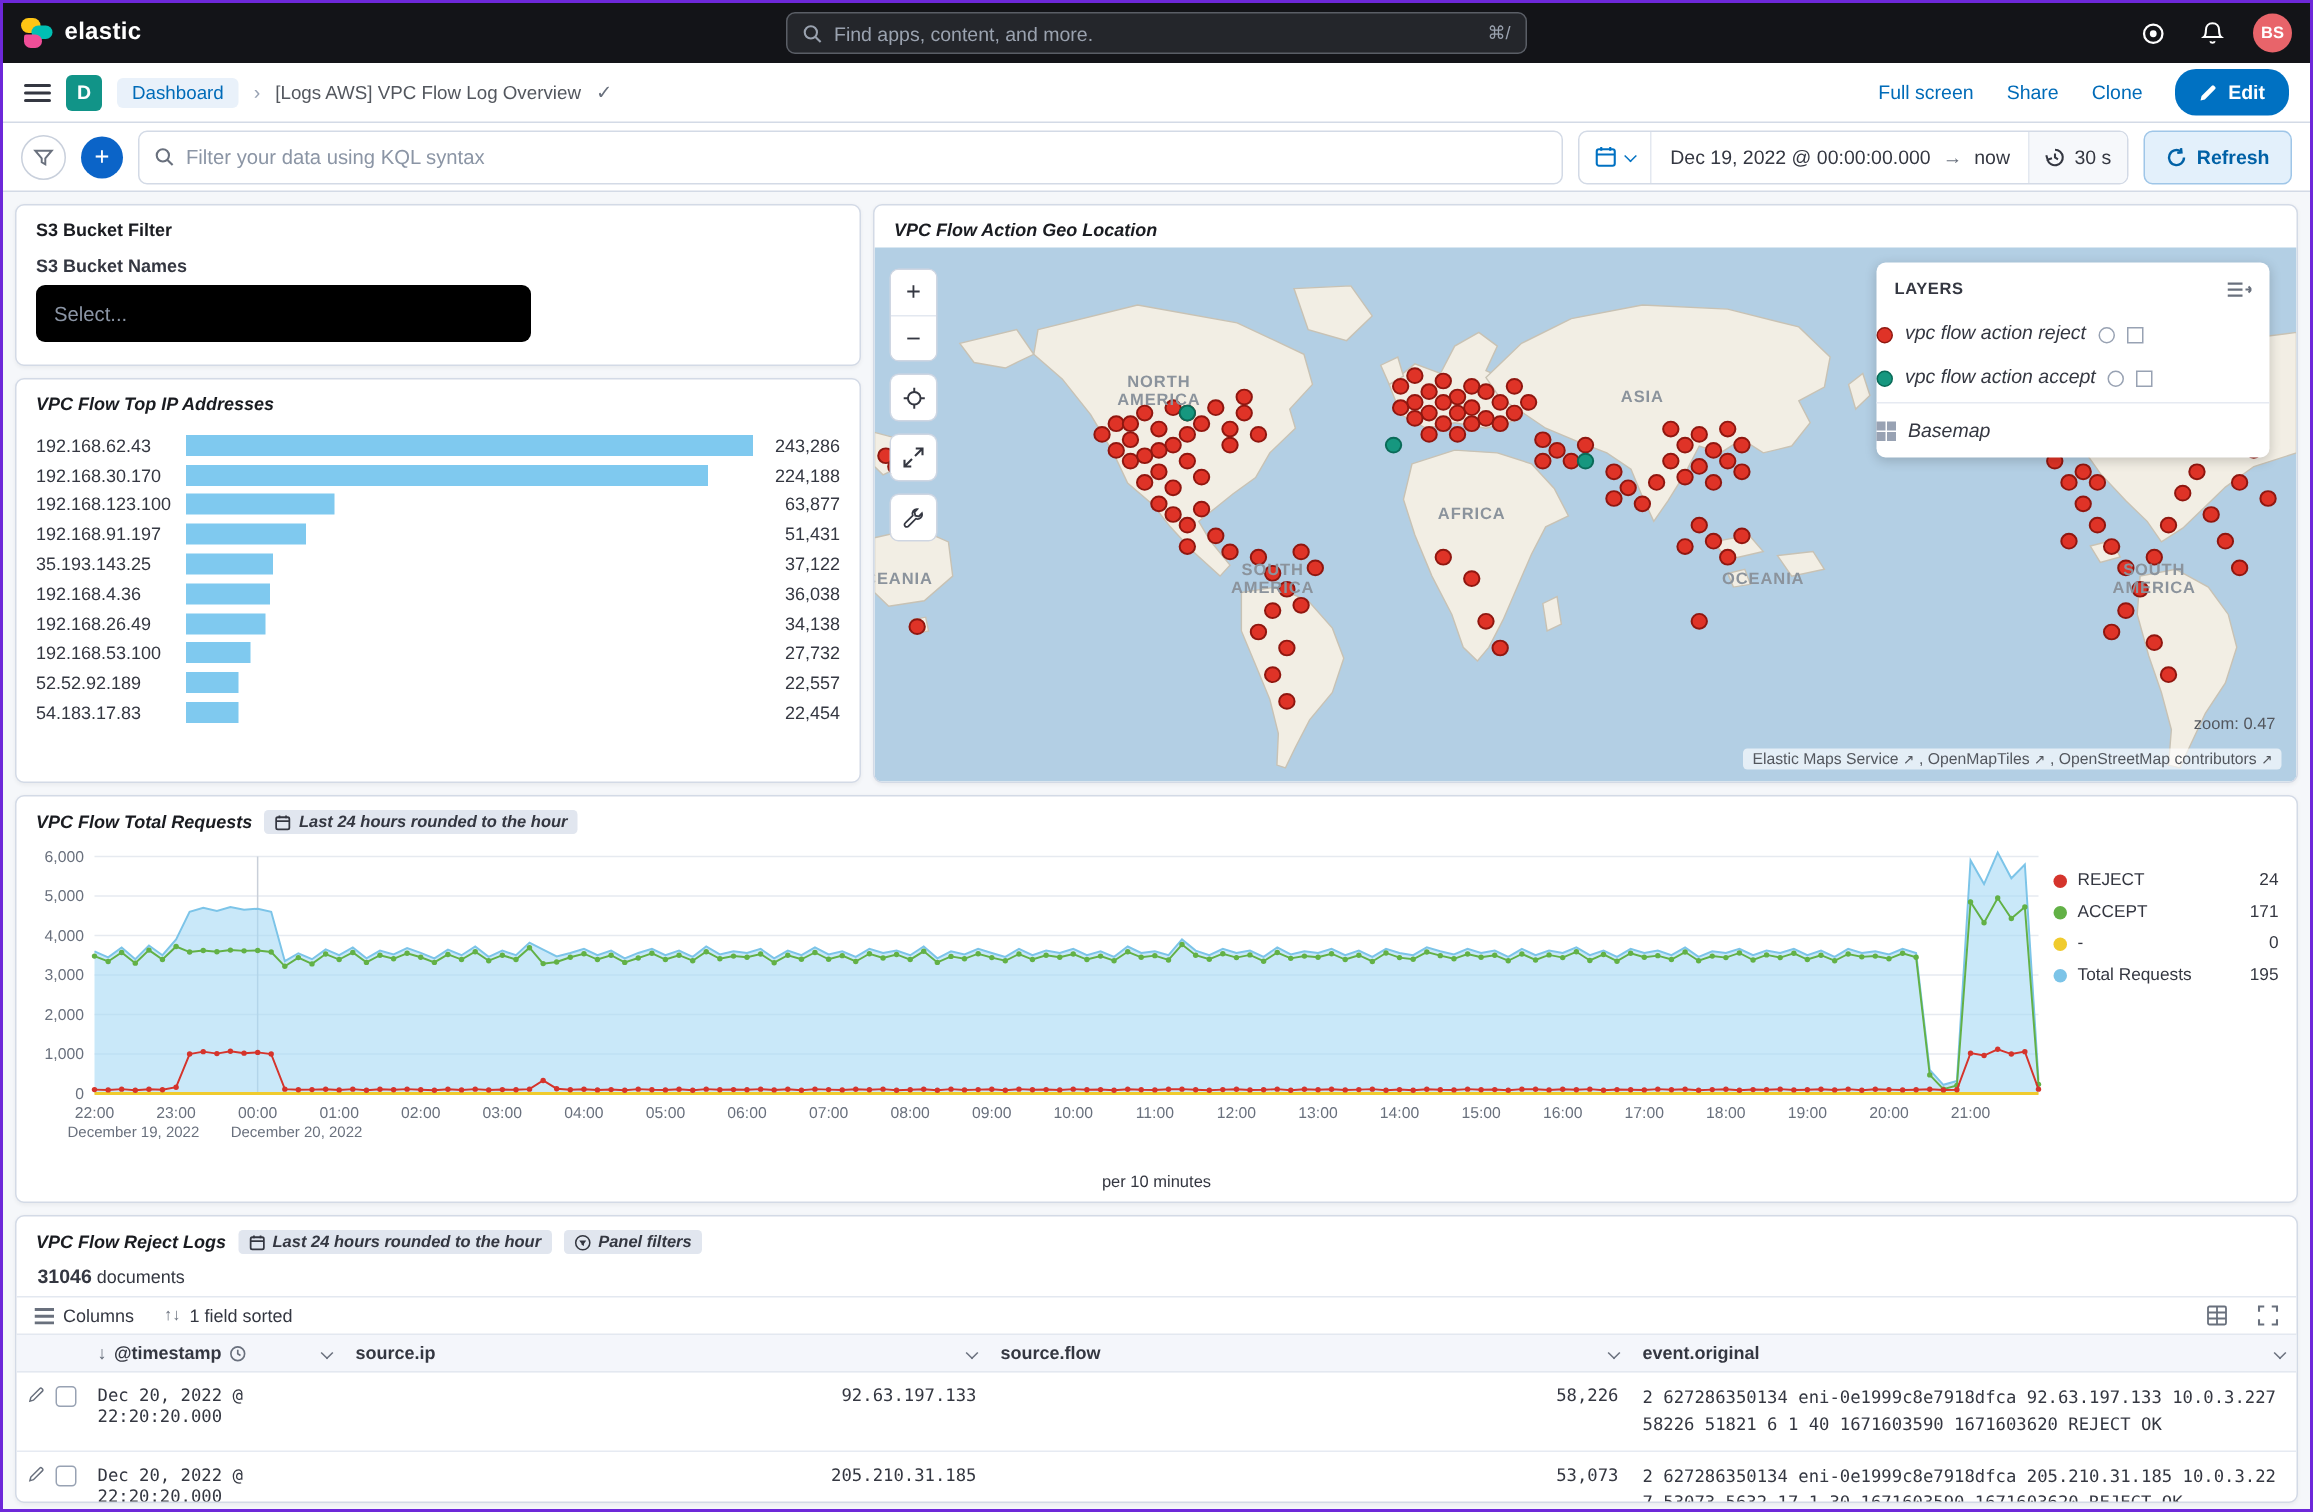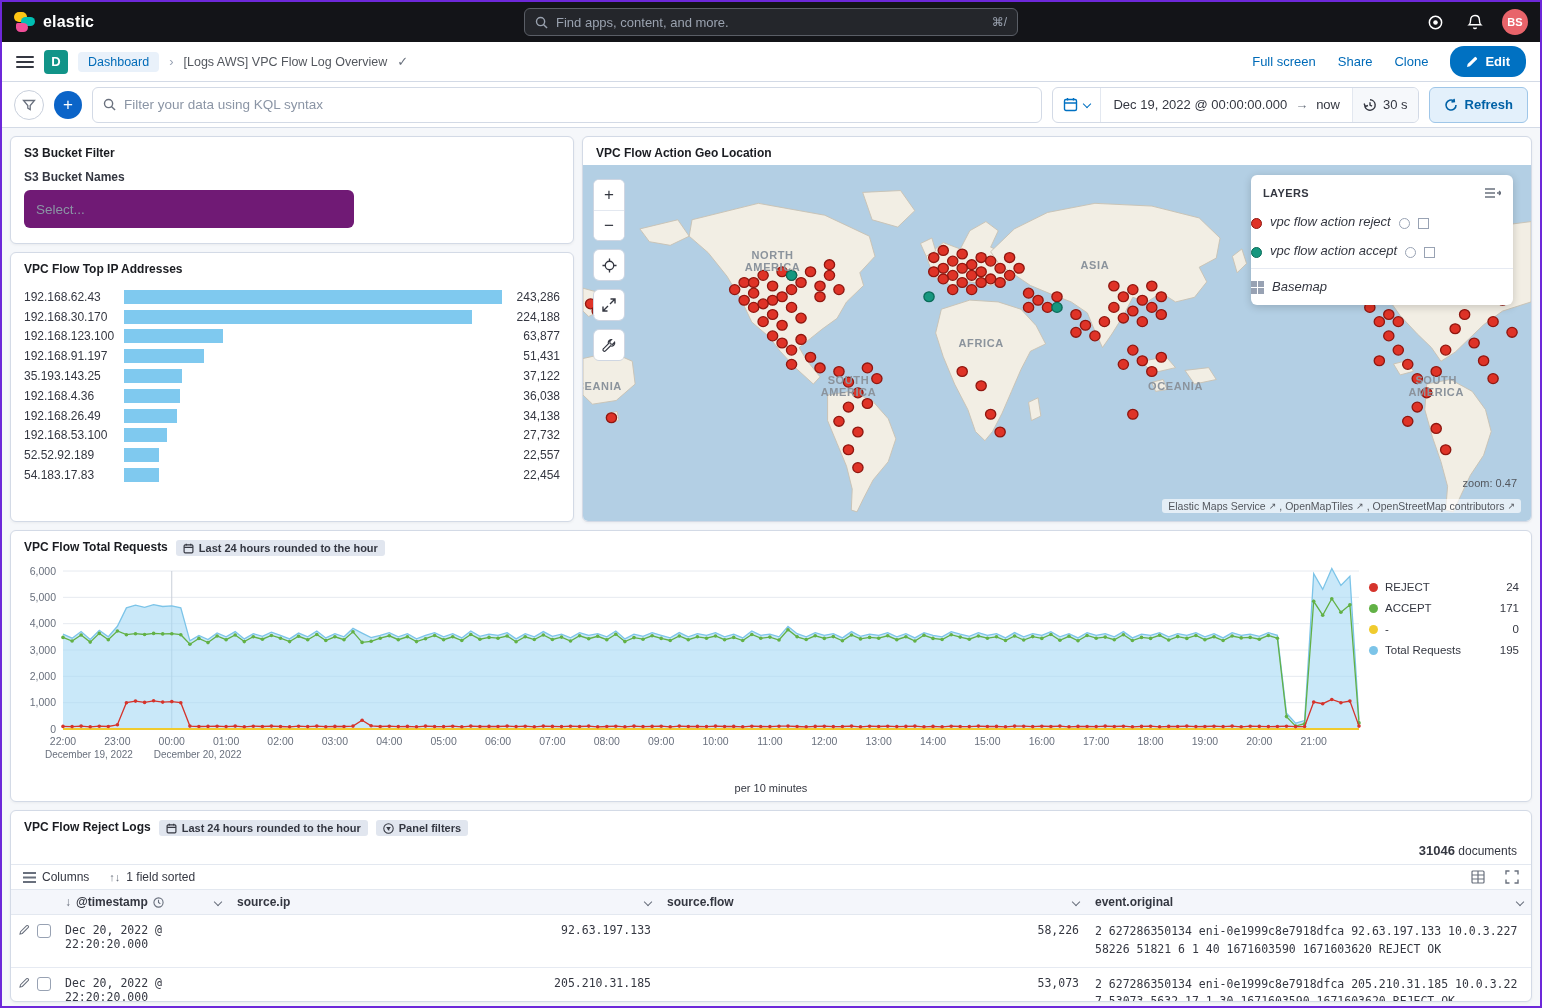--- a/index.html
+++ b/index.html
@@ -48,28 +48,28 @@
   .dp-text { display:flex; align-items:center; gap:8px; padding:0 12px; font-size:13px; color:#343741; }
   .dp-arrow { color:#69707d; }
   .dp-now { cursor:pointer; }
   .dp-int { display:flex; align-items:center; gap:6px; padding:0 10px; height:100%; border-left:1px solid #e3e8f0; background:#f6f8fb; font-size:13px; cursor:pointer; }
   .refresh-btn { height:36px; border-radius:6px; background:#e3f0fb; border:1px solid #9fc6e8; color:#0061a6; font-size:13px; font-weight:600; display:flex; align-items:center; gap:7px; padding:0 14px; cursor:pointer; font-family:inherit; }
 
   
   .content { flex:1; padding:8px; overflow:hidden; }
   .panel { background:#fff; border:1px solid #d3dae6; border-radius:6px; box-shadow:0 1px 3px rgba(0,0,0,.05); overflow:hidden; }
   .panel-title { font-size:12px; font-weight:700; color:#1a1c21; }
-  .panel-head { display:flex; align-items:flex-start; gap:8px; padding:9px 13px 5px; }
+  .panel-head { display:flex; align-items:center; gap:8px; padding:9px 13px 5px;font-style:italic; }
   .badge { display:inline-flex; align-items:center; gap:5px; background:#e1e6ef; color:#343741; font-size:11px; font-weight:700; padding:2px 7px; border-radius:3px; }
 
   .row-a { display:flex; gap:8px; height:386px; }
   .col-left { width:564px; display:flex; flex-direction:column; gap:8px; }
   .s3-panel { height:108px; padding:9px 13px; }
   .s3-label { font-size:12px; font-weight:700; margin-top:10px; }
-  .s3-select { margin-top:6px; width:330px; height:38px; background:#701a75; border-radius:6px; display:flex; align-items:center; padding:0 12px; color:#8b95a5; font-size:13.5px; cursor:pointer; }
+  .s3-select { margin-top:6px; width:330px; height:38px; background:#000000; border-radius:6px; display:flex; align-items:center; padding:0 12px; color:#8b95a5; font-size:13.5px; cursor:pointer; }
   .ip-panel { flex:1; }
   .bars { padding:6px 13px 0; }
   .bar-row { display:flex; align-items:center; height:19.8px; }
   .bar-label { width:100px; font-size:12px; color:#343741; }
   .bar-track { flex:1; height:14px; position:relative; }
   .bar-fill { position:absolute; left:0; top:0; height:14px; background:#7fc9ef; }
   .bar-val { width:58px; text-align:right; font-size:12px; color:#343741; }
 
   
   .map-panel { flex:1; display:flex; flex-direction:column; }
@@ -97,21 +97,21 @@
   .req-panel { margin-top:8px; height:272px; display:flex; flex-direction:column; }
   .req-body { flex:1; display:flex; padding:2px 8px 0 6px; }
   .legend { width:150px; padding-top:18px; display:flex; flex-direction:column; gap:9px; }
   .legend-row { display:flex; align-items:center; gap:7px; font-size:11.5px; color:#343741; cursor:pointer;justify-content:flex-end; }
   .legend-dot { width:9px; height:9px; border-radius:50%; flex:0 0 auto; }
   .legend-val { margin-left:auto; }
   .req-foot { text-align:center; font-size:11px; color:#343741; padding:2px 0 7px; }
 
   
   .logs-panel { margin-top:8px; height:192px; display:flex; flex-direction:column; }
-  .docs-line { text-align:right; padding:2px 14px 6px; font-size:12px; color:#343741; }
+  .docs-line { padding:2px 14px 6px; font-size:12px; color:#343741; }
   .docs-line b { font-size:13px; }
   .tbl-toolbar { border-top:1px solid #e3e8f0; border-bottom:1px solid #e3e8f0; display:flex; align-items:center; padding:5px 12px; gap:20px; font-size:12px; color:#343741; }
   .tb-item { display:flex; align-items:center; gap:6px; cursor:pointer; }
   .tbl-toolbar .spacer { flex:1; }
   .thead { display:flex; background:#f4f6fb; border-bottom:1px solid #e3e8f0; }
   .th { display:flex; align-items:center; gap:5px; font-size:12px; font-weight:700; padding:5px 8px; cursor:pointer; }
   .chev { width:6px; height:6px; border-right:1.6px solid #69707d; border-bottom:1.6px solid #69707d; transform:rotate(45deg); display:inline-block; margin-left:auto; }
   .c-gutter { width:46px; flex:0 0 auto; }
   .c-ts { width:172px; flex:0 0 auto; }
   .c-ip { width:430px; flex:0 0 auto; }

